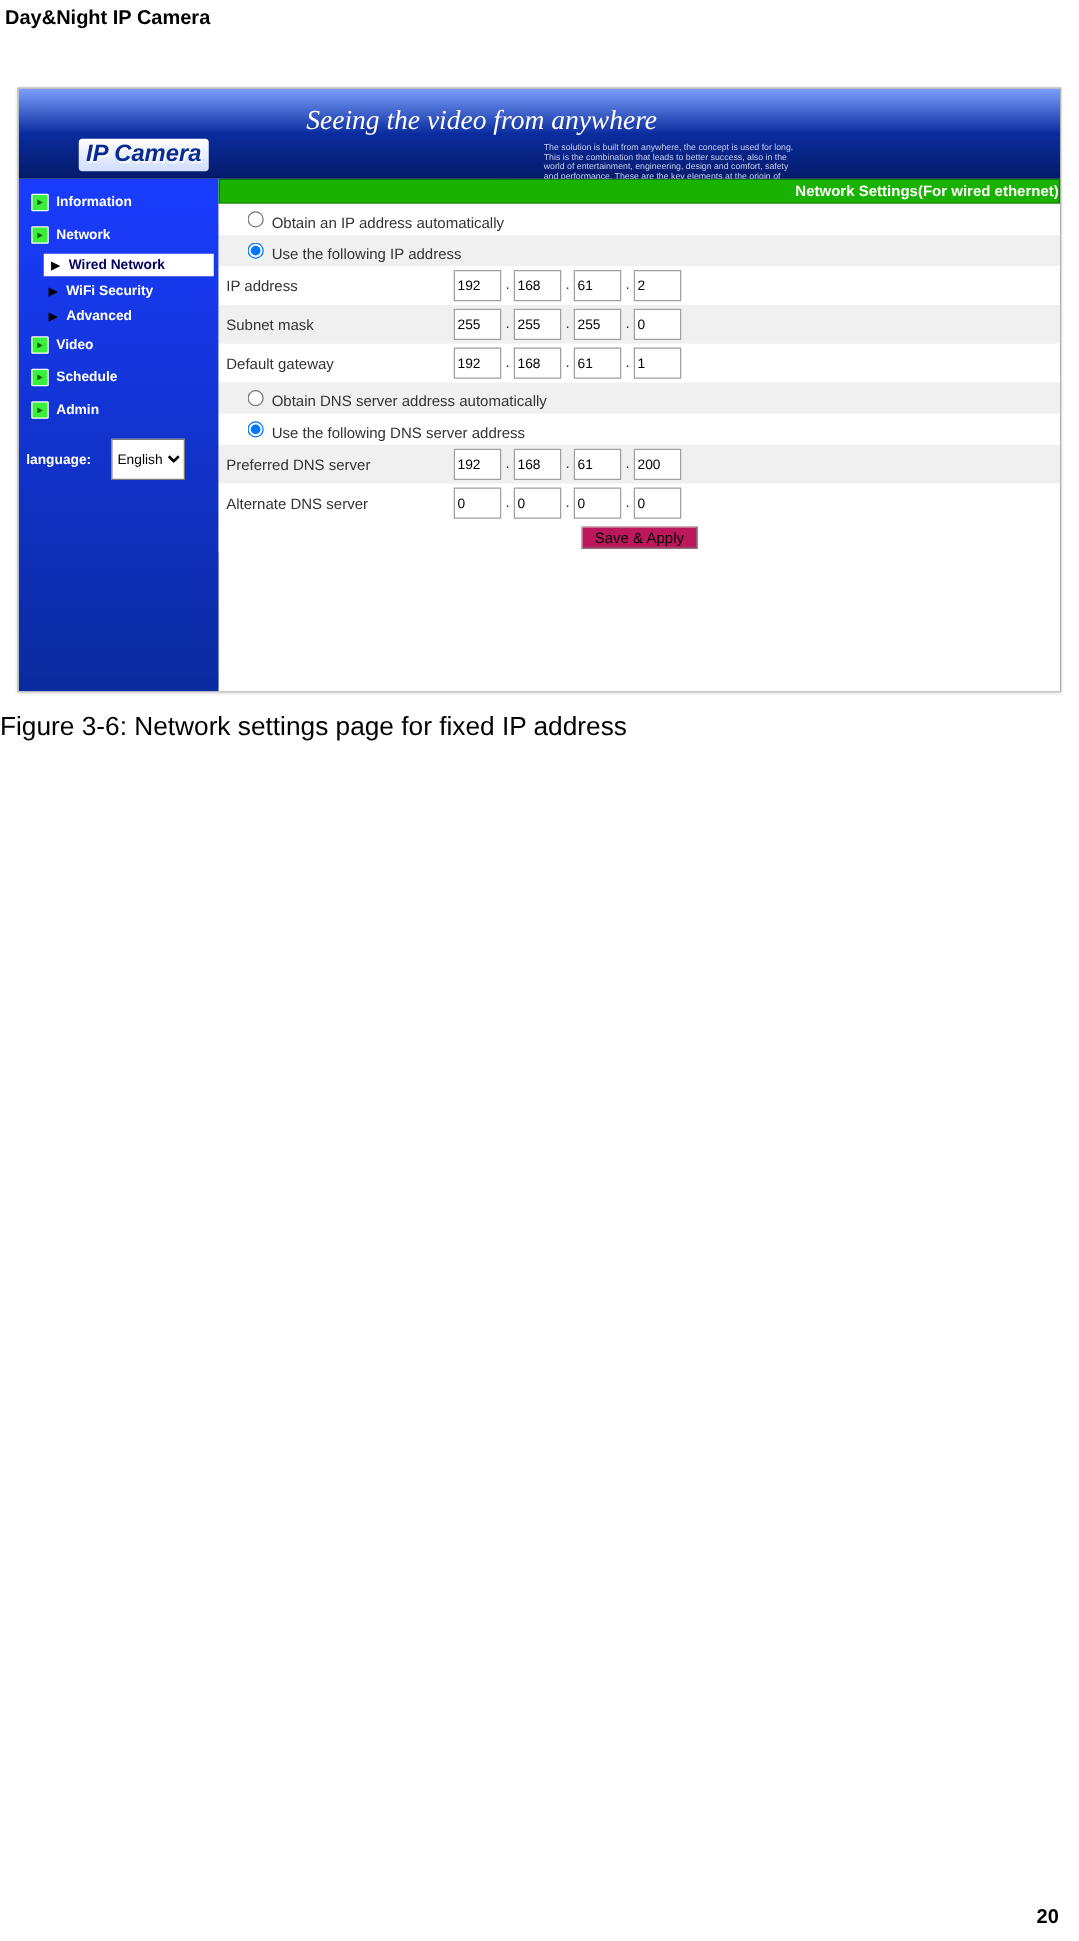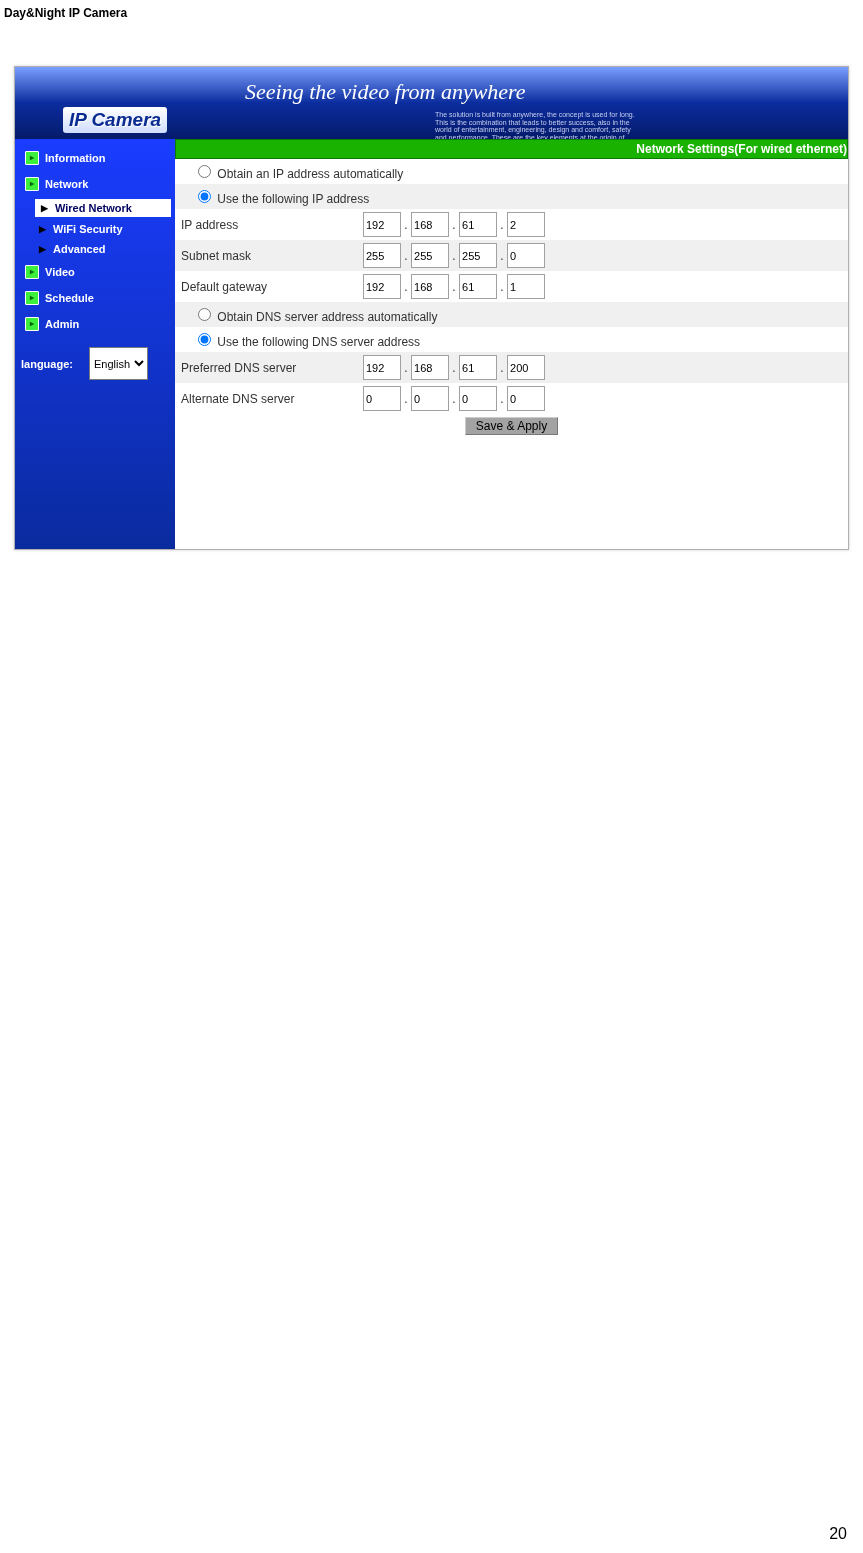--- a/index.html
+++ b/index.html
@@ -5,21 +5,21 @@
   body {
     margin: 0;
     padding: 0;
     background: #fff;
     font-family: Arial, Helvetica, sans-serif;
     font-size: 14px;
     width: 863px;
   }
   .page-title {
     font-weight: bold;
-    font-size: 12px;
+    font-size: 16px;
     padding: 6px 4px;
   }
   .ui-shot {
     margin: 40px 14px 10px 14px;
     border: 1px solid #b0b0b0;
     box-shadow: 0 0 3px rgba(0,0,0,0.2);
     height: 482px;
     display: flex;
     flex-direction: column;
     overflow: hidden;
@@ -165,34 +165,35 @@
     width: 32px;
     font-size: 11px;
     height: 15px;
     border: 1px solid #a0a0a0;
     padding: 4px 2px;
   }
   .save-row { text-align: center; padding: 6px 0; }
   .save-btn {
     font-size: 12px;
     padding: 1px 10px;
-    background: #a3a3a3;
+    background: #be185d;
     border: 1px outset #ccc;
   }
   .caption {
     font-size: 21px;
     padding: 6px 0 0 0;
   }
   .page-number {
     text-align: right;
     font-size: 16px;
     padding: 0 8px 6px 0;
     position: absolute;
     bottom: 4px;
     right: 8px;
+    font-weight: bold;
   }
   .page-wrap {
     position: relative;
     min-height: 1553px;
   }
 </style>
 </head>
 <body>
 
 <div class="page-wrap">
@@ -340,16 +341,17 @@
                 <td colspan="2" class="save-row">
           <button class="save-btn">Save &amp; Apply</button>
         </td>
               </tr>
       </tbody>
           </table>
     </div>
   </div>
 </div>
 
+<div class="caption">Figure 3-6: Network settings page for fixed IP address</div>
 
 <div class="page-number">20</div>
 
 </div>
 
 </body></html>

